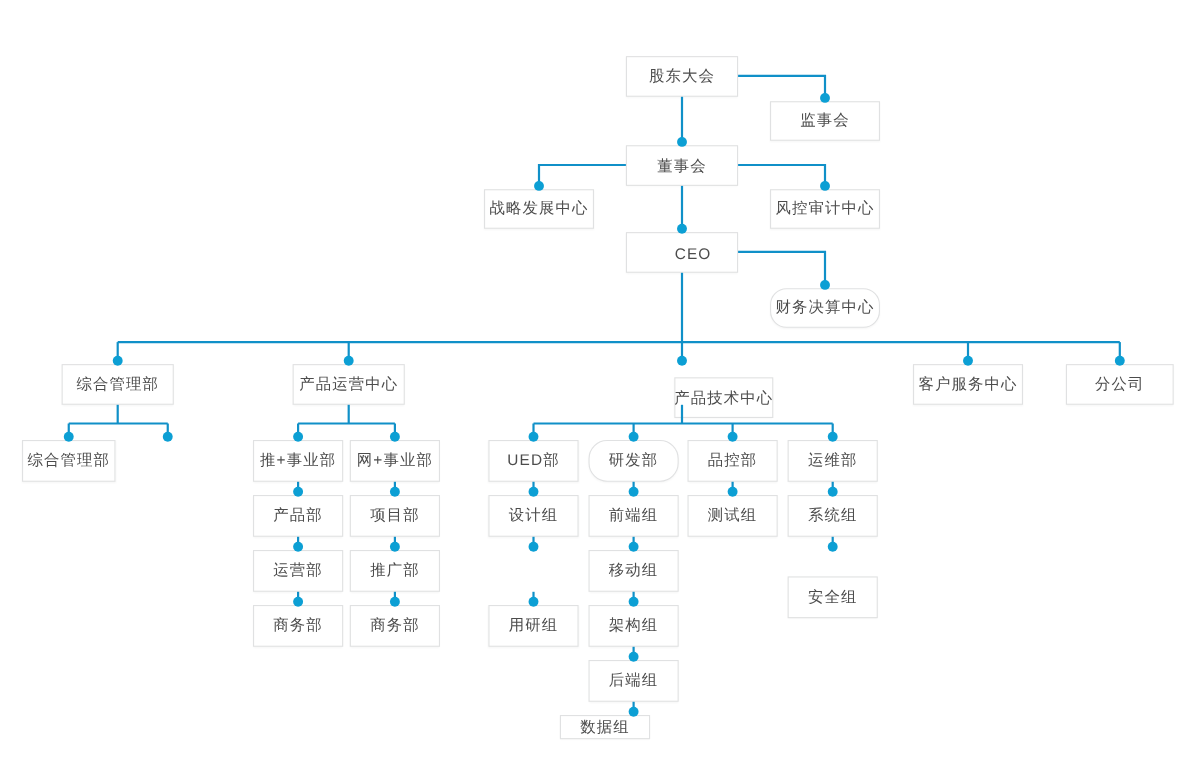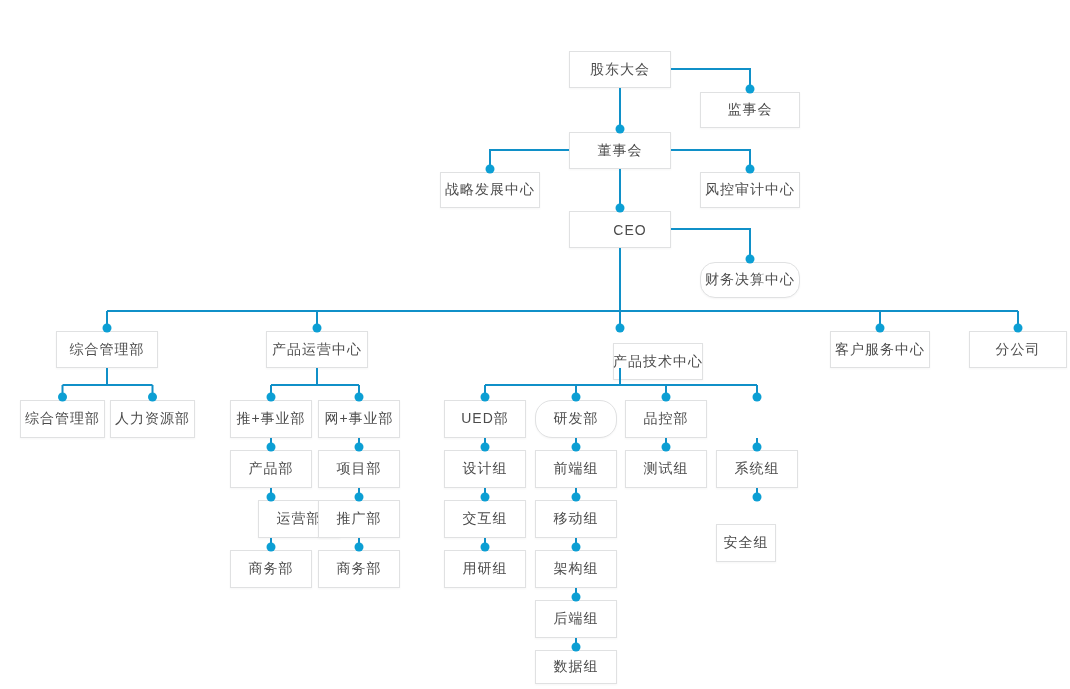--- a/index.html
+++ b/index.html
@@ -130,36 +130,35 @@
     <div class="org-node" style="left: 440px; top: 172px; width: 100px; height: 36px;">战略发展中心</div>
     <div class="org-node" style="left: 700px; top: 172px; width: 100px; height: 36px;">风控审计中心</div>
     <div class="org-node" style="left: 569px; top: 211px; width: 102px; height: 37px; padding-left: 20px;">CEO</div>
     <div class="org-node" style="left: 700px; top: 262px; width: 100px; height: 36px; border-radius: 15px;">财务决算中心</div>
     <div class="org-node" style="left: 56px; top: 331px; width: 102px; height: 37px;">综合管理部</div>
     <div class="org-node" style="left: 266px; top: 331px; width: 102px; height: 37px;">产品运营中心</div>
     <div class="org-node" style="left: 569px; top: 343px; width: 90px; height: 37px; margin-left: 44px;">产品技术中心</div>
     <div class="org-node" style="left: 830px; top: 331px; width: 100px; height: 37px;">客户服务中心</div>
     <div class="org-node" style="left: 969px; top: 331px; width: 98px; height: 37px;">分公司</div>
     <div class="org-node" style="left: 20px; top: 400px; width: 85px; height: 38px;">综合管理部</div>
-    <div class="org-node" style="left: 110px; top: 400px; width: 85px; height: 38px;">人力资源部</div>
     <div class="org-node" style="left: 230px; top: 400px; width: 82px; height: 38px;">推+事业部</div>
     <div class="org-node" style="left: 318px; top: 400px; width: 82px; height: 38px;">网+事业部</div>
     <div class="org-node" style="left: 444px; top: 400px; width: 82px; height: 38px;">UED部</div>
     <div class="org-node" style="left: 535px; top: 400px; width: 82px; height: 38px; border-radius: 17px;">研发部</div>
     <div class="org-node" style="left: 625px; top: 400px; width: 82px; height: 38px;">品控部</div>
+    <div class="org-node" style="left: 716px; top: 400px; width: 82px; height: 38px;">运维部</div>
     <div class="org-node" style="left: 230px; top: 450px; width: 82px; height: 38px;">产品部</div>
     <div class="org-node" style="left: 318px; top: 450px; width: 82px; height: 38px;">项目部</div>
     <div class="org-node" style="left: 444px; top: 450px; width: 82px; height: 38px;">设计组</div>
     <div class="org-node" style="left: 535px; top: 450px; width: 82px; height: 38px;">前端组</div>
     <div class="org-node" style="left: 625px; top: 450px; width: 82px; height: 38px;">测试组</div>
     <div class="org-node" style="left: 716px; top: 450px; width: 82px; height: 38px;">系统组</div>
-    <div class="org-node" style="left: 230px; top: 500px; width: 82px; height: 38px; margin-left: 28px;">运营部</div>
+    <div class="org-node" style="left: 230px; top: 500px; width: 82px; height: 38px;">运营部</div>
     <div class="org-node" style="left: 318px; top: 500px; width: 82px; height: 38px;">推广部</div>
-    <div class="org-node" style="left: 444px; top: 500px; width: 82px; height: 38px;">交互组</div>
     <div class="org-node" style="left: 535px; top: 500px; width: 82px; height: 38px;">移动组</div>
-    <div class="org-node" style="left: 716px; top: 524px; width: 60px; height: 38px; text-align: center;">安全组</div>
+    <div class="org-node" style="left: 716px; top: 524px; width: 82px; height: 38px; text-align: center;">安全组</div>
     <div class="org-node" style="left: 230px; top: 550px; width: 82px; height: 38px;">商务部</div>
     <div class="org-node" style="left: 318px; top: 550px; width: 82px; height: 38px;">商务部</div>
     <div class="org-node" style="left: 444px; top: 550px; width: 82px; height: 38px;">用研组</div>
     <div class="org-node" style="left: 535px; top: 550px; width: 82px; height: 38px;">架构组</div>
     <div class="org-node" style="left: 535px; top: 600px; width: 82px; height: 38px;">后端组</div>
-    <div class="org-node" style="left: 535px; top: 650px; width: 82px; height: 34px;">数据组</div>
+    <div class="org-node" style="left: 509px; top: 650px; width: 82px; height: 22px;">数据组</div>
   </div>
 
 </body></html>

